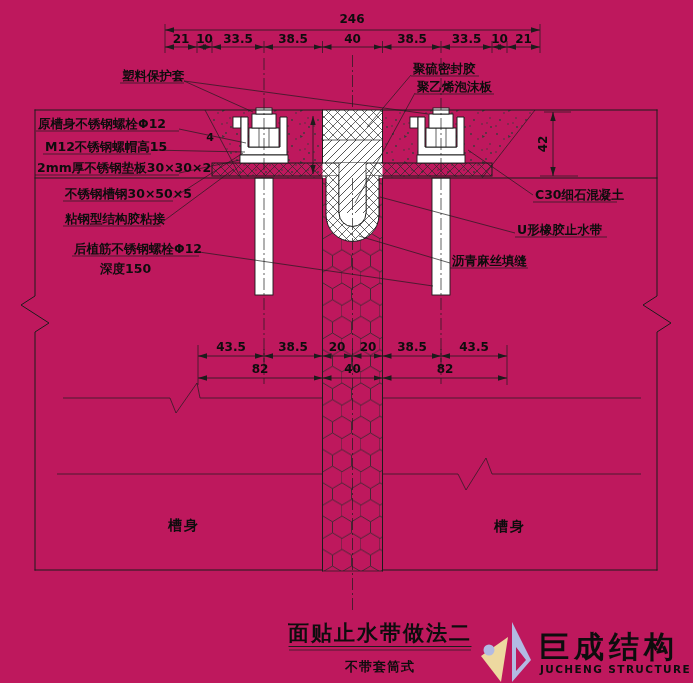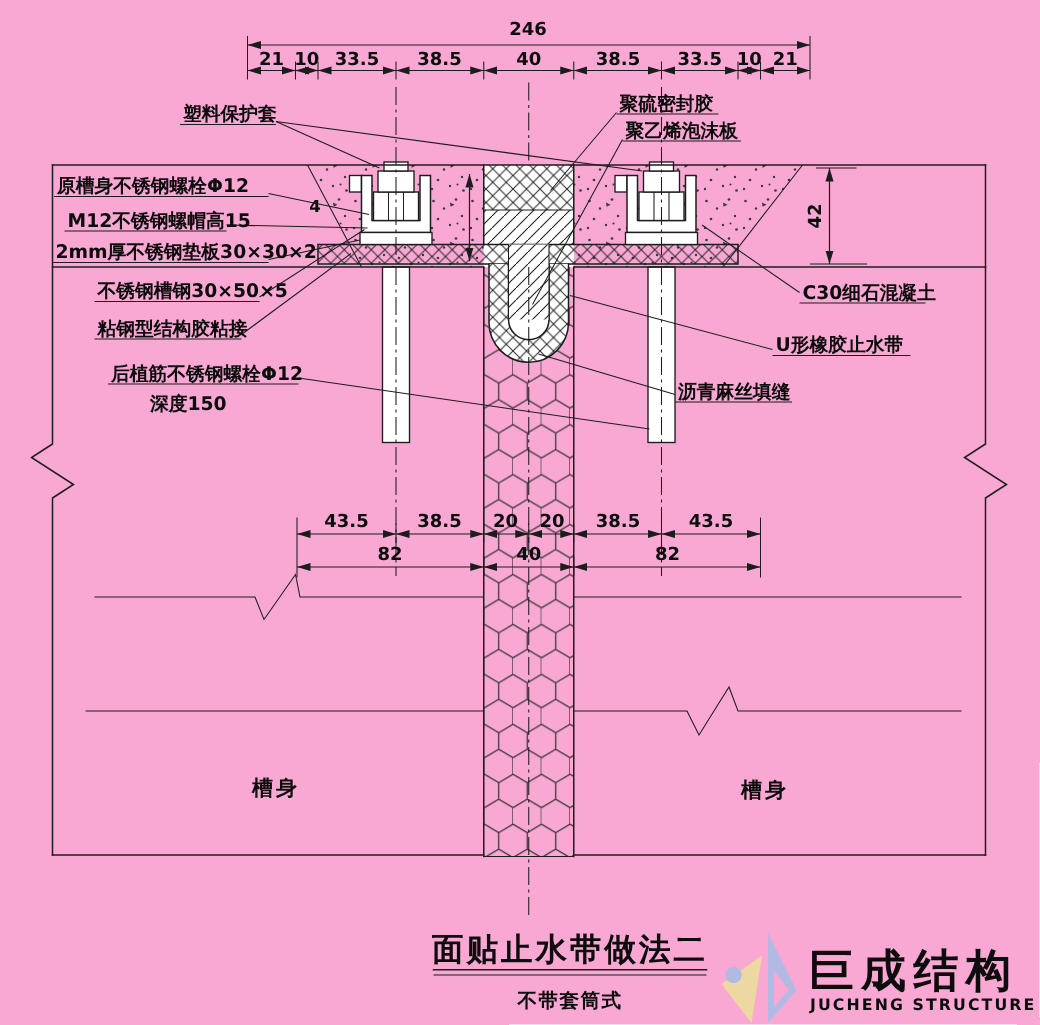--- a/index.html
+++ b/index.html
@@ -1,16 +1,16 @@
 <!DOCTYPE html>
 <html><head>
 <meta charset="utf-8">
 <style>
   html,body{margin:0;padding:0;background:#fff;}
-  .stage{position:relative;width:693px;height:683px;background:#f9a8d4;overflow:hidden;}
+  .stage{position:relative;width:693px;height:683px;background:#be185d;overflow:hidden;}
   svg{display:block;}
   .ln{stroke:#1c1c1c;stroke-width:1;fill:none;stroke-linecap:square;}
   .tn{stroke:#1c1c1c;stroke-width:.7;fill:none;}
   .dim{stroke:#1c1c1c;stroke-width:.8;fill:none;}
   .cl{stroke:#1c1c1c;stroke-width:.7;fill:none;stroke-dasharray:12 3 2 3;}
   .wf{fill:#ffffff;stroke:#1c1c1c;stroke-width:1;}
   .wf2{fill:#ffffff;stroke:#1c1c1c;stroke-width:.9;}
   text{font-family:"DejaVu Sans","Liberation Sans",sans-serif;fill:#0d0d0d;}
   .lbl{font-size:12.5px;font-weight:bold;}
   .num{font-size:12px;font-weight:bold;}

